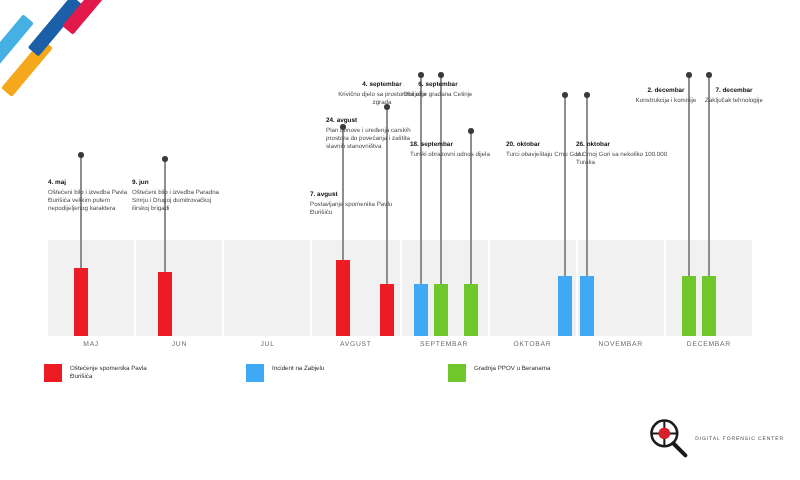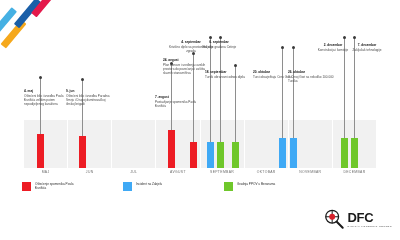--- a/index.html
+++ b/index.html
@@ -205,16 +205,15 @@
 <div class="dfc">
   <div class="dfc-glyph">
     <svg viewBox="0 0 24 24" width="22" height="22">
       <circle cx="10" cy="9.5" r="7" fill="#ffffff" stroke="#1b1b1b" stroke-width="1.4"></circle>
       <path d="M10 2.5 V16.5 M3 9.5 H17" stroke="#1b1b1b" stroke-width="1.1"></path>
       <circle cx="10" cy="9.5" r="3.2" fill="#d6202a"></circle>
       <path d="M15 15 L21.5 21.5" stroke="#1b1b1b" stroke-width="2.2" stroke-linecap="round"></path>
     </svg>
   </div>
   <div>
-    <div class="dfc-word">DFC</div>
     <div class="dfc-sub">DIGITAL FORENSIC CENTER</div>
   </div>
 </div>
 
 </body></html>

